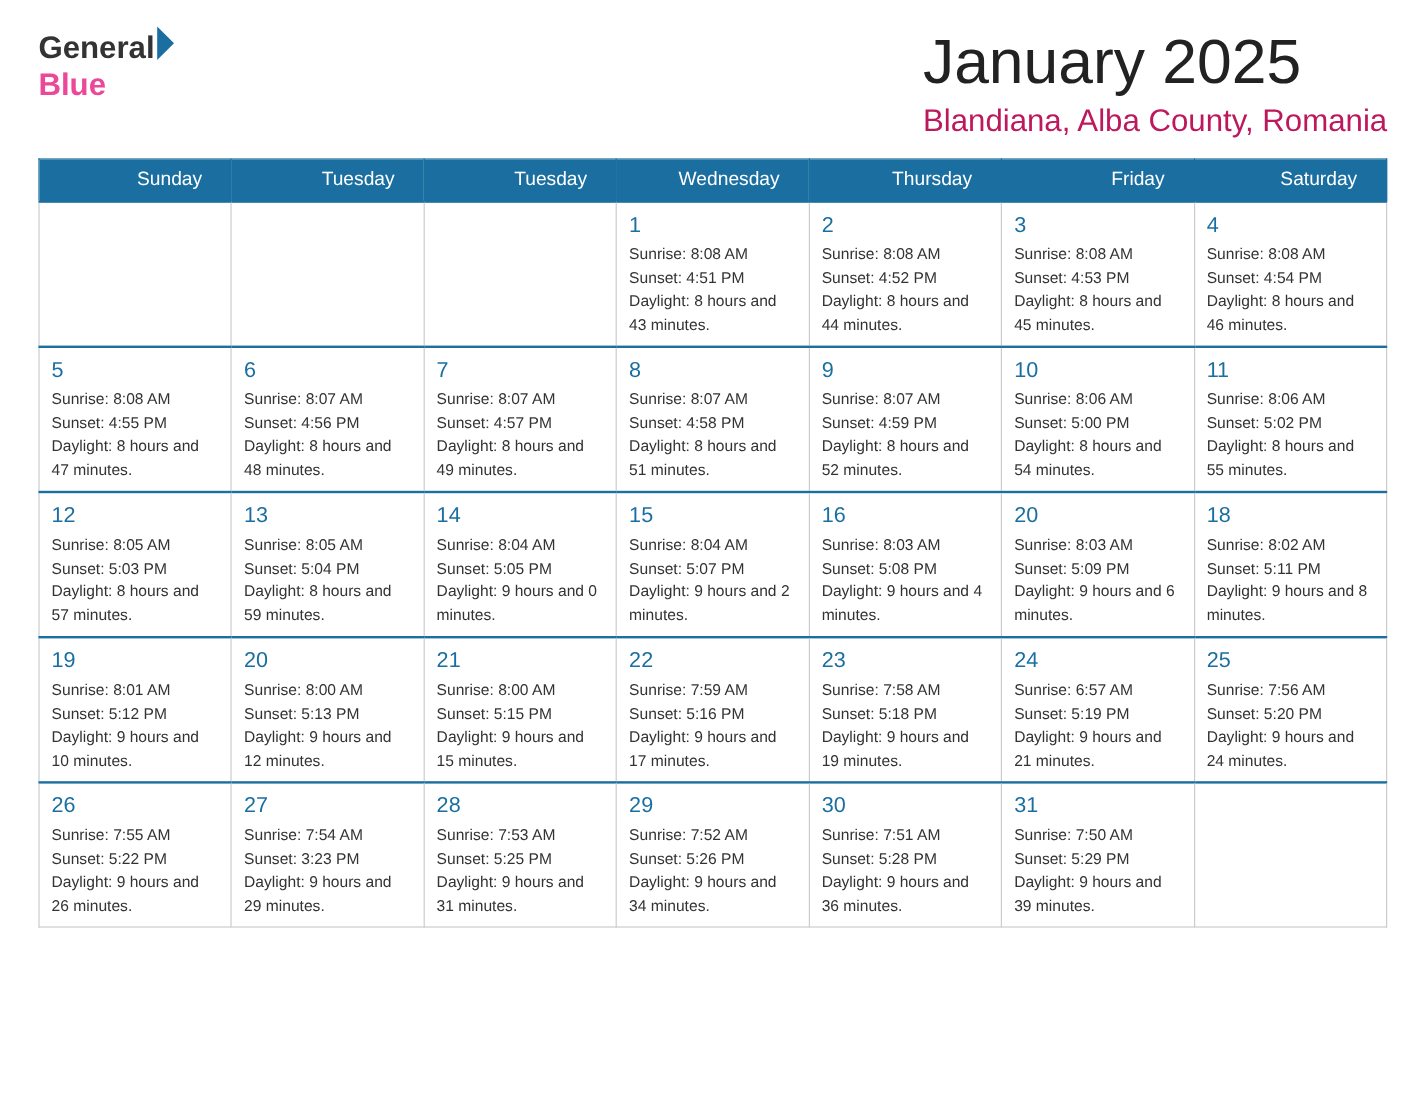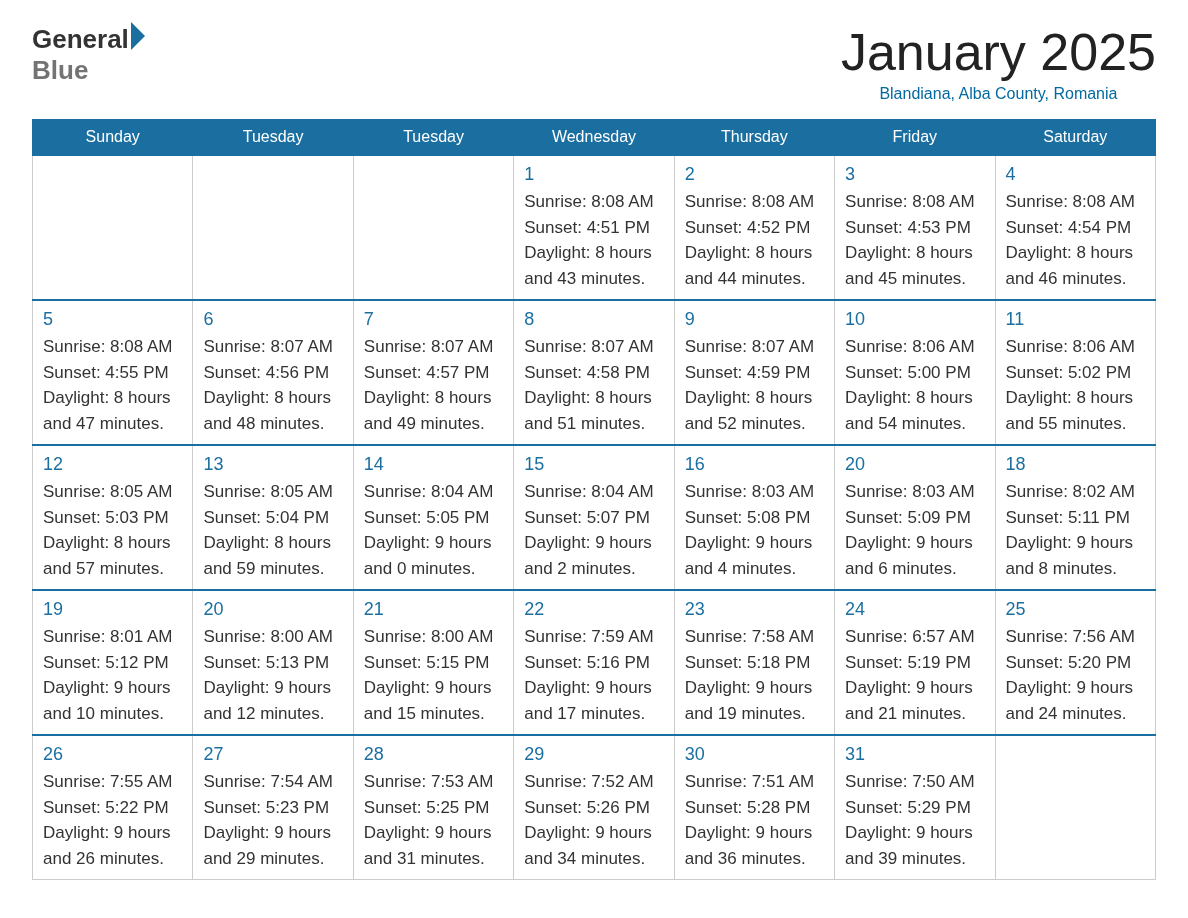--- a/index.html
+++ b/index.html
@@ -17,83 +17,83 @@
       margin-bottom: 0;
     }
     .logo-text-general {
       font-size: 26px;
       font-weight: bold;
       color: #333;
     }
     .logo-text-blue {
       font-size: 26px;
       font-weight: bold;
-      color: #737373;
+      color: #ec4899;
     }
     .logo-triangle {
       width: 0;
       height: 0;
       border-left: 14px solid #1a6fa0;
       border-top: 14px solid transparent;
       border-bottom: 14px solid transparent;
       margin-left: 2px;
       margin-top: -8px;
     }
     .logo-block {
       display: flex;
       flex-direction: column;
     }
     .logo-line1 {
       display: flex;
       align-items: center;
     }
     .title-block {
-      text-align: center;
+      text-align: left;
     }
     .calendar-title {
       font-size: 52px;
       font-weight: normal;
       color: #222;
       line-height: 1.1;
     }
     .calendar-subtitle {
-      font-size: 16px;
-      color: #0369a1;
+      font-size: 26px;
+      color: #be185d;
       margin-top: 4px;
     }
     .calendar-table {
       width: 100%;
       border-collapse: collapse;
       margin-top: 16px;
     }
     .calendar-table th {
       background-color: #1a6fa0;
       color: #fff;
       font-size: 16px;
       font-weight: normal;
       padding: 8px 24px;
-      text-align: center;
+      text-align: right;
       border: 1px solid #1a6fa0;
     }
     .calendar-table td {
       vertical-align: top;
       padding: 8px 10px;
       border: 1px solid #ccc;
       width: 14.28%;
       min-height: 100px;
       background: #fff;
     }
     .day-num {
       font-size: 18px;
       color: #1a6fa0;
       font-weight: normal;
       margin-bottom: 4px;
     }
     .day-info {
-      font-size: 17px;
+      font-size: 13px;
       color: #333;
       line-height: 1.5;
     }
     .empty-cell {
       background: #fff;
     }
     tr.week-row td {
       border-top: 2px solid #1a6fa0;
     }
   </style>
@@ -293,21 +293,21 @@
       <tr class="week-row">
         <td>
           <div class="day-num">26</div>
           <div class="day-info">Sunrise: 7:55 AM
 Sunset: 5:22 PM
 Daylight: 9 hours and 26 minutes.</div>
         </td>
         <td>
           <div class="day-num">27</div>
           <div class="day-info">Sunrise: 7:54 AM
-Sunset: 5:23 PM
+Sunset: 3:23 PM
 Daylight: 9 hours and 29 minutes.</div>
         </td>
         <td>
           <div class="day-num">28</div>
           <div class="day-info">Sunrise: 7:53 AM
 Sunset: 5:25 PM
 Daylight: 9 hours and 31 minutes.</div>
         </td>
         <td>
           <div class="day-num">29</div>

